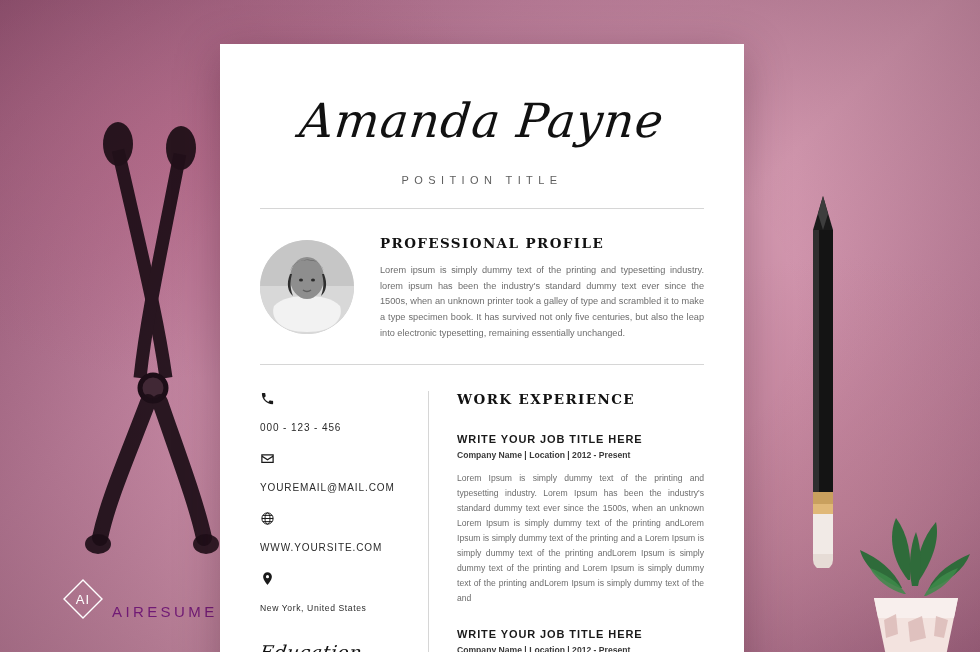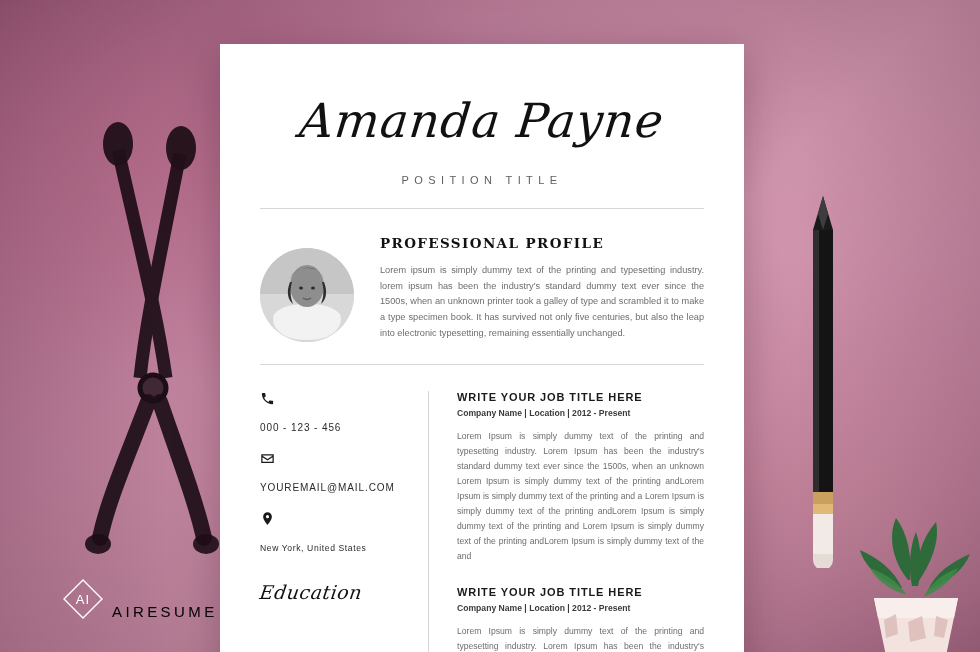--- a/index.html
+++ b/index.html
@@ -65,21 +65,21 @@
     top: 578px;
     display: flex;
     align-items: flex-end;
     gap: 8px;
   }
   .logo-mark {
     width: 42px;
     height: 42px;
   }
   .logo-text {
-    color: #000000;
+    color: #701a75;
     font-size: 15px;
     letter-spacing: 3.4px;
     font-weight: 400;
   }
   
   .sheet {
     position: absolute;
     left: 220px;
     top: 44px;
     width: 524px;
@@ -118,21 +118,21 @@
   .rule {
     border: 0;
     border-top: 1px solid #d6d6d6;
     margin: 22px 0 0 0;
   }
   
   .profile {
     display: flex;
     gap: 26px;
     padding: 24px 0 22px 0;
-    align-items: flex-end;
+    align-items: center;
   }
   .avatar {
     width: 94px;
     height: 94px;
     min-width: 94px;
     border-radius: 50%;
     overflow: hidden;
     background: #cfcfcf;
     position: relative;
   }
@@ -355,37 +355,48 @@
 
           <div class="contact-item">
             <span class="contact-icon">
               <svg width="15" height="15" viewBox="0 0 24 24" fill="#1a1a1a">
                 <path d="M2 5h20v14H2V5zm2 2v.4l8 5.2 8-5.2V7H4zm16 10V9.8l-8 5.2-8-5.2V17h16z"></path>
               </svg>
             </span>
             <span class="contact-text">YOUREMAIL@MAIL.COM</span>
           </div>
 
+          <div class="contact-item">
+            <span class="contact-icon">
+              <svg width="15" height="15" viewBox="0 0 24 24" fill="none" stroke="#1a1a1a" stroke-width="1.6">
+                <circle cx="12" cy="12" r="9"></circle>
+                <ellipse cx="12" cy="12" rx="4" ry="9"></ellipse>
+                <path d="M3 12h18M4.5 7h15M4.5 17h15"></path>
+              </svg>
+            </span>
+            <span class="contact-text">WWW.YOURSITE.COM</span>
+          </div>
 
           <div class="contact-item">
             <span class="contact-icon">
               <svg width="15" height="15" viewBox="0 0 24 24" fill="#1a1a1a">
                 <path d="M12 2a7 7 0 00-7 7c0 5.2 7 13 7 13s7-7.8 7-13a7 7 0 00-7-7zm0 9.5A2.5 2.5 0 1112 6.5a2.5 2.5 0 010 5z"></path>
               </svg>
             </span>
             <span class="contact-text nocaps">New York, United States</span>
           </div>
 
           <div class="edu-heading">Education</div>
 
         </div>
 
         <div class="col-divider"></div>
 
         <div class="col-right">
+          <div class="work-title">WORK EXPERIENCE</div>
 
           <div class="job">
             <div class="job-title">WRITE YOUR JOB TITLE HERE</div>
             <div class="job-meta">Company Name | Location | 2012 - Present</div>
             <div class="job-desc">Lorem Ipsum is simply dummy text of the printing and typesetting industry. Lorem Ipsum has been the industry's standard dummy text ever since the 1500s, when an unknown Lorem Ipsum is simply dummy text of the printing andLorem Ipsum is simply dummy text of the printing and a Lorem Ipsum is simply dummy text of the printing andLorem Ipsum is simply dummy text of the printing and  Lorem Ipsum is simply dummy text of the printing andLorem Ipsum is simply dummy text of the and</div>
           </div>
 
           <div class="job">
             <div class="job-title">WRITE YOUR JOB TITLE HERE</div>
             <div class="job-meta">Company Name | Location | 2012 - Present</div>

